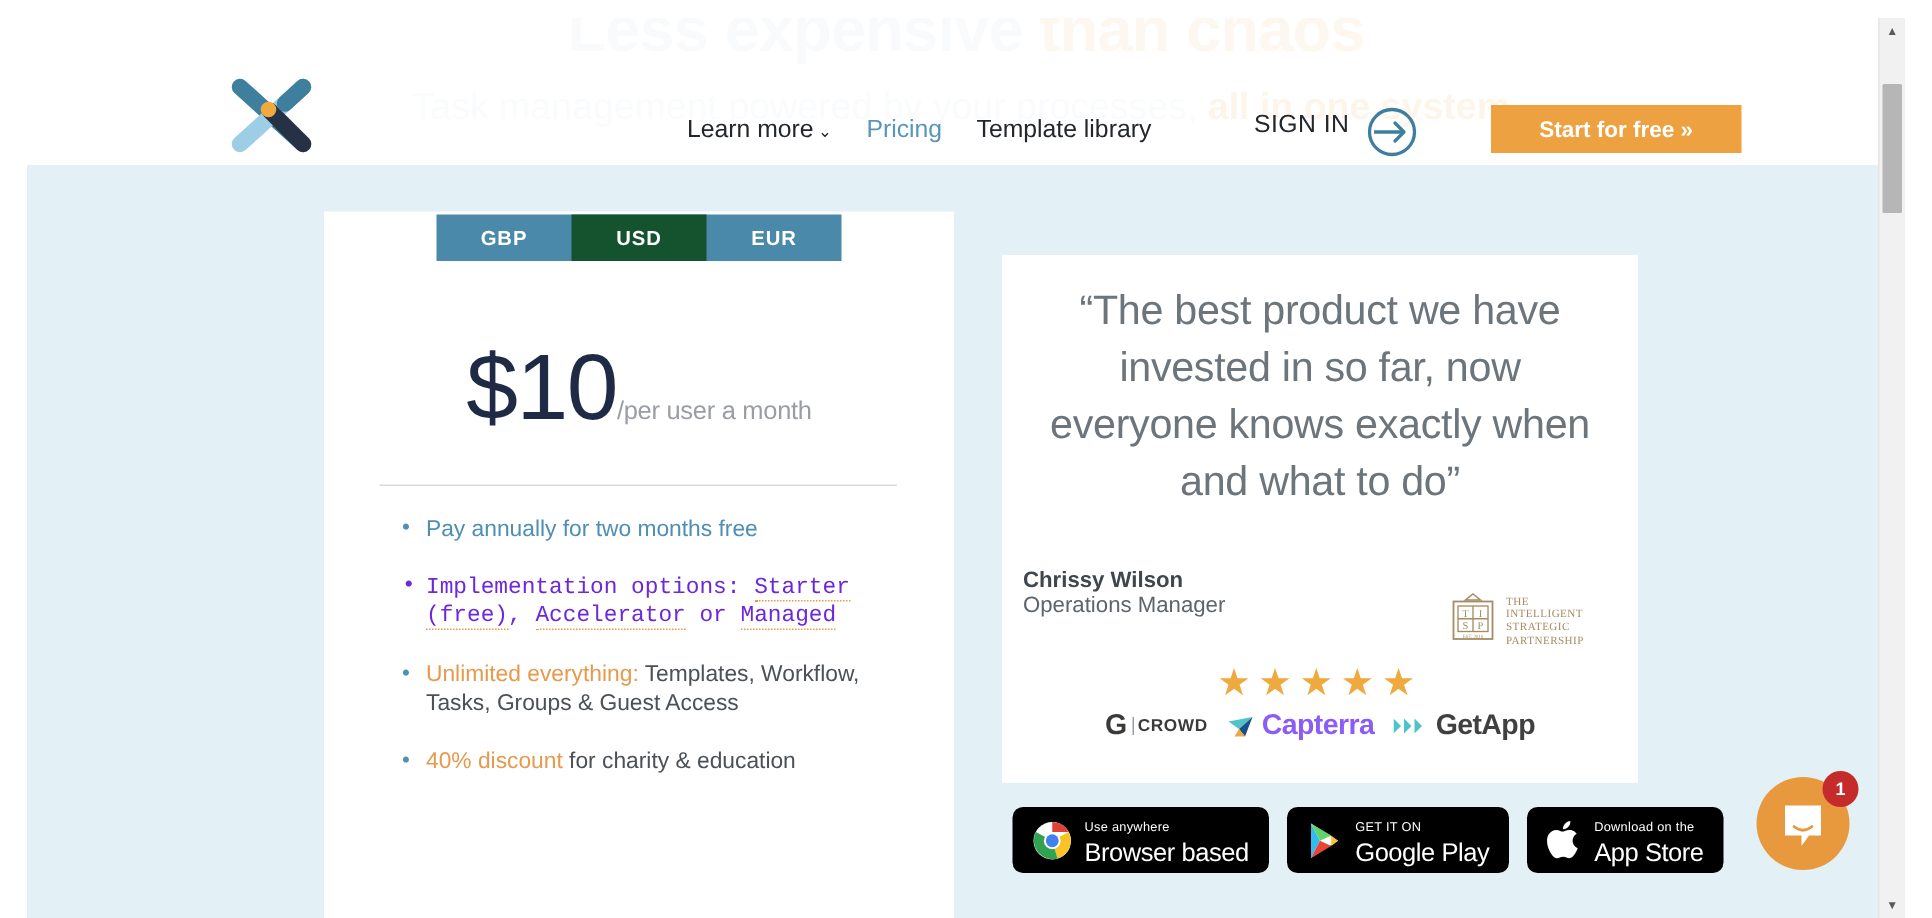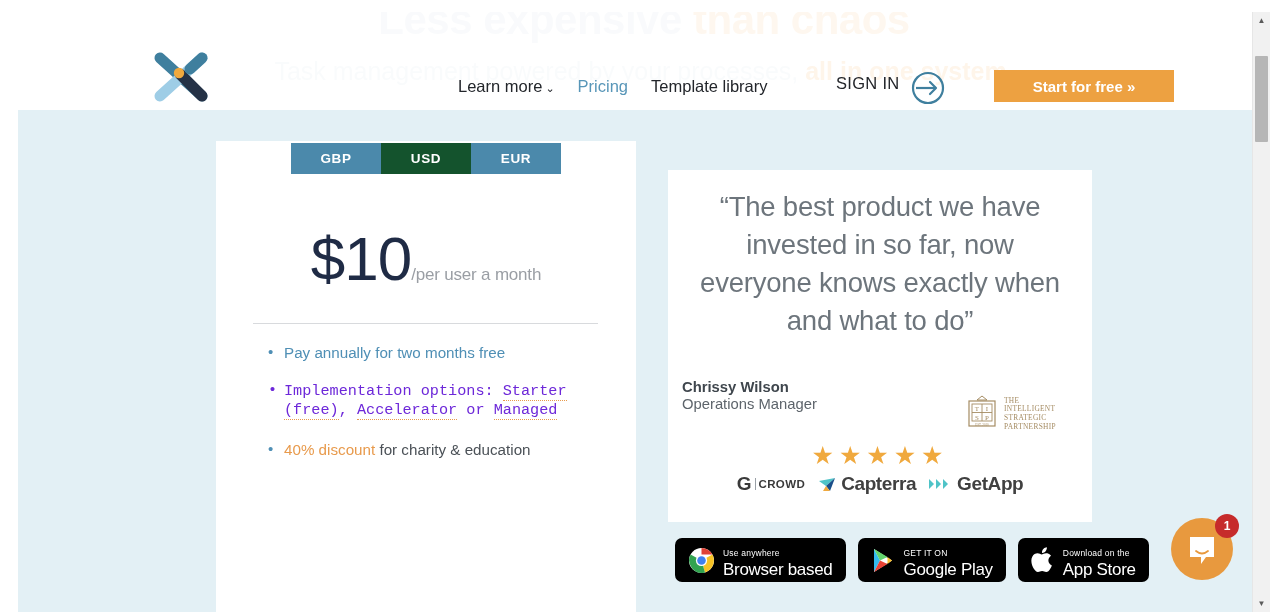--- a/index.html
+++ b/index.html
@@ -54,21 +54,21 @@
   #nav .nav-item.muted { color:#5896b8; }
   #nav .chev { font-size:11px; margin-left:3px; color:#23262b; }
   #signin {
     position:absolute; left:818px; top:62px;
     font-size:16.5px; color:#23262b; letter-spacing:0.3px; cursor:pointer;
   }
   #signin-arrow {
     position:absolute; left:891px; top:57px; width:38px; height:38px; cursor:pointer;
   }
   #cta {
-    position:absolute; left:976px; top:58px; width:180px; height:32px;
+    position:absolute; left:976px; top:58px; width:167px; height:32px;
     background:#eda141; color:#ffffff; border:none;
     font-family:"Liberation Sans", sans-serif;
     font-size:15px; font-weight:600; cursor:pointer;
     display:flex; align-items:center; justify-content:center;
   }
 
   
   #bodybg {
     position:absolute; left:0; top:110px; width:1252px; height:502px;
     background:#e3f0f5;
@@ -162,21 +162,21 @@
   .rl { display:flex; align-items:center; gap:4px; }
   .rl .g2 {
     font-size:19px; font-weight:700; color:#3a3a3a;
     font-family:"Liberation Sans", sans-serif;
   }
   .rl .crowd {
     font-size:11.5px; font-weight:700; color:#3a3a3a; letter-spacing:0.4px;
     border-left:1.5px solid #9aa0a6; padding-left:2px;
   }
   .rl .capterra {
-    font-size:19px; font-weight:700; color:#404040; letter-spacing:-0.4px;
+    font-size:19px; font-weight:700; color:#8b5cf6; letter-spacing:-0.4px;
   }
   .rl .getapp {
     font-size:19px; font-weight:700; color:#404040; letter-spacing:-0.4px;
   }
 
   
   #badges {
     position:absolute; left:657px; top:538px;
     display:flex; gap:12px;
   }
@@ -273,20 +273,21 @@
 
     <div id="price">
       <span class="amount">$10</span><span class="per">/per user a month</span>
     </div>
 
     <div id="divider"></div>
 
     <ul id="features">
       <li class="blue">Pay annually for two months free</li>
       <li class="orange">Implementation options: <span class="dotted">Starter</span> <span class="dotted">(free)</span>, <span class="dotted">Accelerator</span> or <span class="dotted">Managed</span></li>
+      <li class="mixed"><span class="lead">Unlimited everything:</span><span> Templates, Workflow, Tasks, Groups &amp; Guest Access</span></li>
       <li class="mixed"><span class="lead">40% discount</span><span> for charity &amp; education</span></li>
     </ul>
   </div>
 
   <div id="testimonial">
     <div id="attrib">
       <div class="name">Chrissy Wilson</div>
       <div>Operations Manager</div>
     </div>
 

